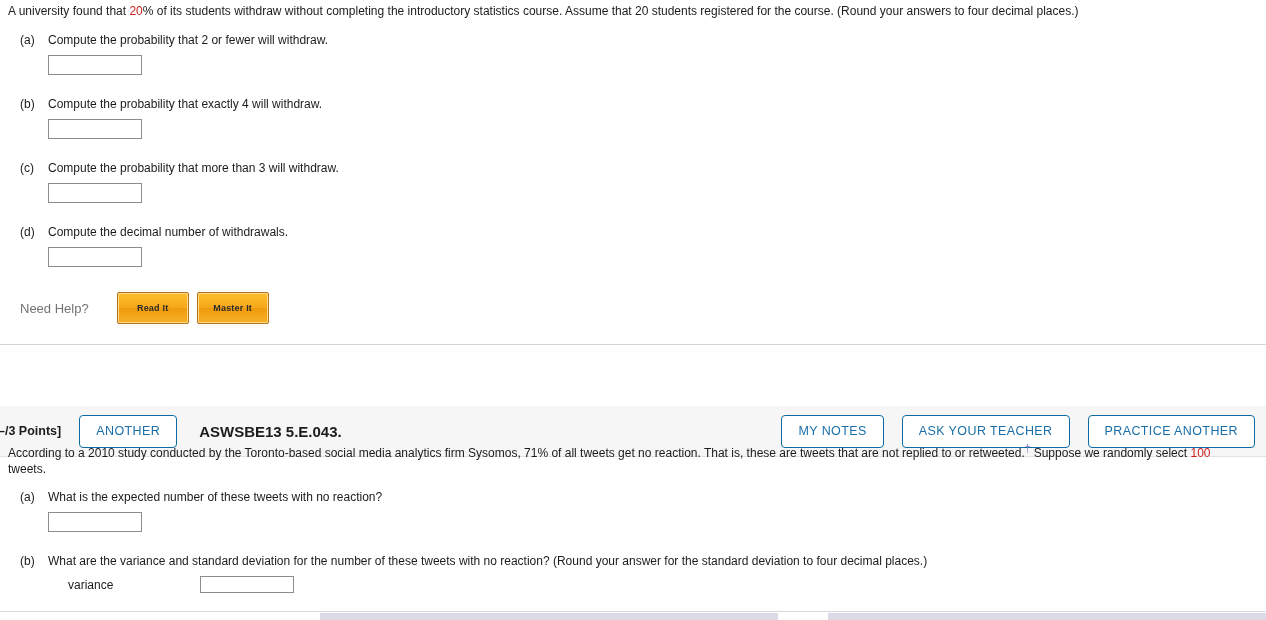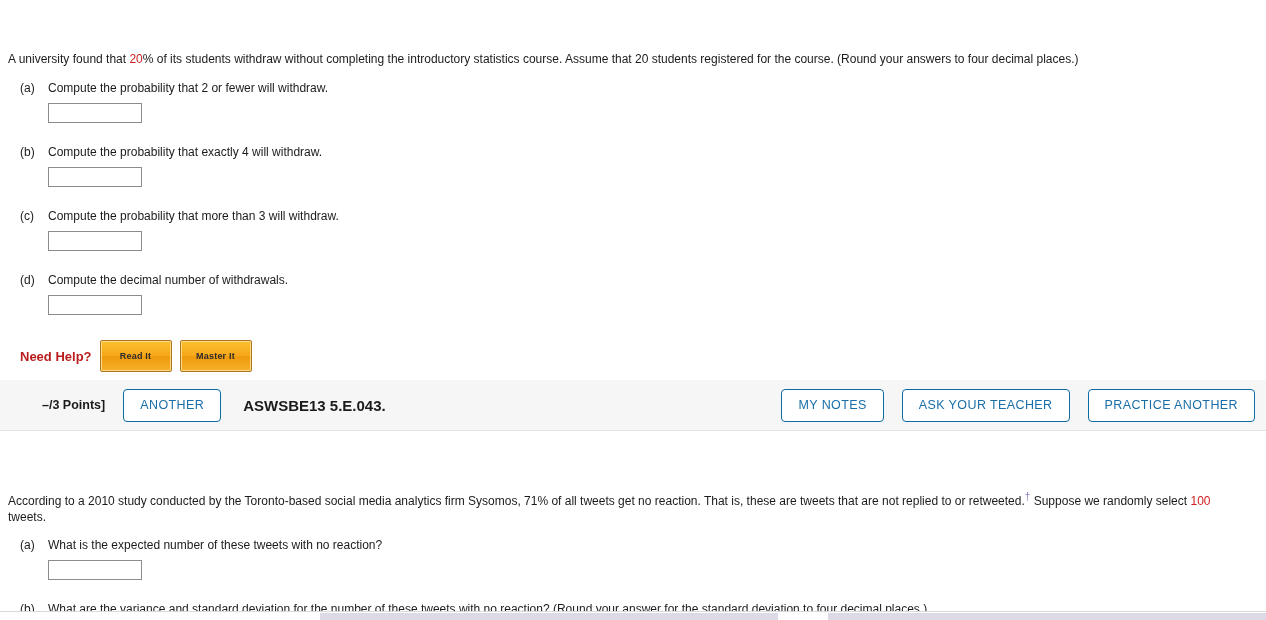--- a/index.html
+++ b/index.html
@@ -27,21 +27,20 @@
 
   .stem {
     padding: 2px 8px 0 8px;
     font-size: 12px;
     line-height: 16px;
     color: #1b1b1b;
     white-space: nowrap;
   }
   .stem-wrap {
     white-space: normal;
-    margin-top: 48px;
   }
   .hl-red {
     color: #cf2020;
   }
   .dagger {
     color: #8a7fc4;
     font-size: 10px;
     vertical-align: super;
     line-height: 0;
     text-decoration: none;
@@ -81,24 +80,24 @@
     outline: none;
   }
 
   
   .need-help-row {
     display: flex;
     align-items: center;
     padding-left: 20px;
   }
   .need-help-label {
-    color: #b91c1c;
-    font-weight: bold;
+    color: #737373;
+    font-weight: normal;
     font-size: 13px;
-    margin-right: 8px;
+    margin-right: 28px;
   }
   .help-btn {
     box-sizing: border-box;
     height: 32px;
     min-width: 72px;
     padding: 0 10px;
     margin-right: 8px;
     border: 1px solid #b0741a;
     border-radius: 2px;
     background: linear-gradient(to bottom, #fbc02d 0%, #f7a81b 48%, #f09a0c 52%, #f5b12a 100%);
@@ -117,29 +116,28 @@
     border-top: 1px solid #d4d4d4;
     margin: 0;
     height: 0;
     width: 1266px;
   }
 
   
   #q2-header {
     position: absolute;
     left: 0;
-    top: 380px;
+    top: 406px;
     width: 1266px;
     height: 51px;
     background: #f6f6f6;
     border-bottom: 1px solid #e2e2e2;
     display: flex;
     align-items: center;
     box-sizing: border-box;
-    padding-left: 44px;
   }
   .points-text {
     font-size: 12.5px;
     font-weight: bold;
     color: #1b1b1b;
     margin-left: -2px;
     white-space: nowrap;
   }
   .outline-btn {
     box-sizing: border-box;

